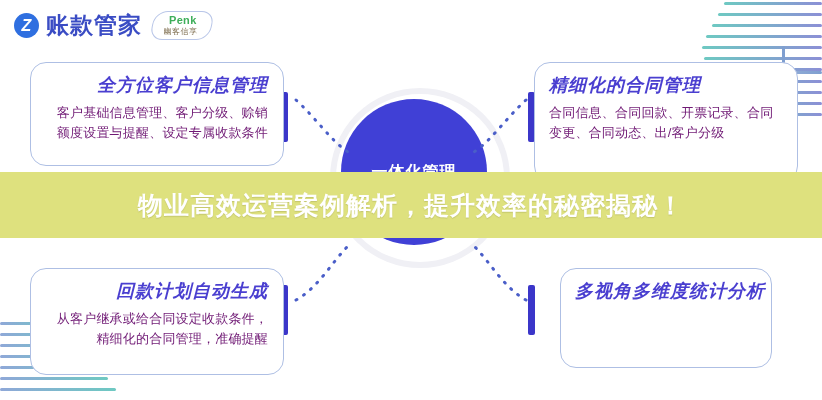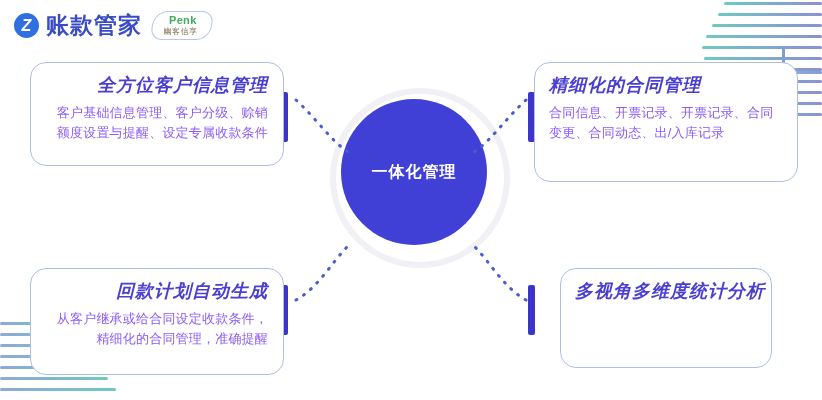--- a/index.html
+++ b/index.html
@@ -56,21 +56,21 @@
   .card{
     position:absolute;box-sizing:border-box;
     border:1.5px solid #aebfe4;border-radius:16px;background:#ffffff;
     padding:10px 15px 12px 14px;
   }
   .card .title{
     font-size:18px;font-weight:bold;color:#4a3fd0;font-style:italic;
     letter-spacing:1px;margin-bottom:6px;white-space:nowrap;
   }
   .card .desc{
-    font-size:13px;color:#8b5cf6;line-height:1.55;letter-spacing:.2px;
+    font-size:13px;color:#701a75;line-height:1.55;letter-spacing:.2px;
   }
   .card.right-align .title,.card.right-align .desc{text-align:right;}
   .accent{position:absolute;width:7px;height:50px;background:#3b36c9;border-radius:2px;}
 
   #card-tl{left:30px;top:62px;width:254px;height:104px;}
   #card-bl{left:30px;top:268px;width:254px;height:107px;}
   #card-tr{left:534px;top:62px;width:264px;height:120px;}
   #card-br{left:560px;top:268px;width:212px;height:100px;font-family:Liberation Serif, serif;}
 
   #acc-tl{left:281px;top:92px;}
@@ -155,21 +155,24 @@
     <div class="desc">客户基础信息管理、客户分级、赊销额度设置与提醒、设定专属收款条件</div>
   </div>
 
   <div class="card right-align" id="card-bl">
     <div class="title">回款计划自动生成</div>
     <div class="desc">从客户继承或给合同设定收款条件，精细化的合同管理，准确提醒</div>
   </div>
 
   <div class="card" id="card-tr">
     <div class="title">精细化的合同管理</div>
-    <div class="desc">合同信息、开票记录、开票记录、合同变更、合同动态、出/入库记录</div>
+    <div class="desc">合同信息、合同回款、开票记录、合同变更、合同动态、出/客户分级</div>
   </div>
 
   <div class="card" id="card-br">
     <div class="title">多视角多维度统计分析</div>
   </div>
 
+  <div class="banner">
+    <div class="banner-text">物业高效运营案例解析，提升效率的秘密揭秘！</div>
+  </div>
 
 </div>
 
 </body></html>

